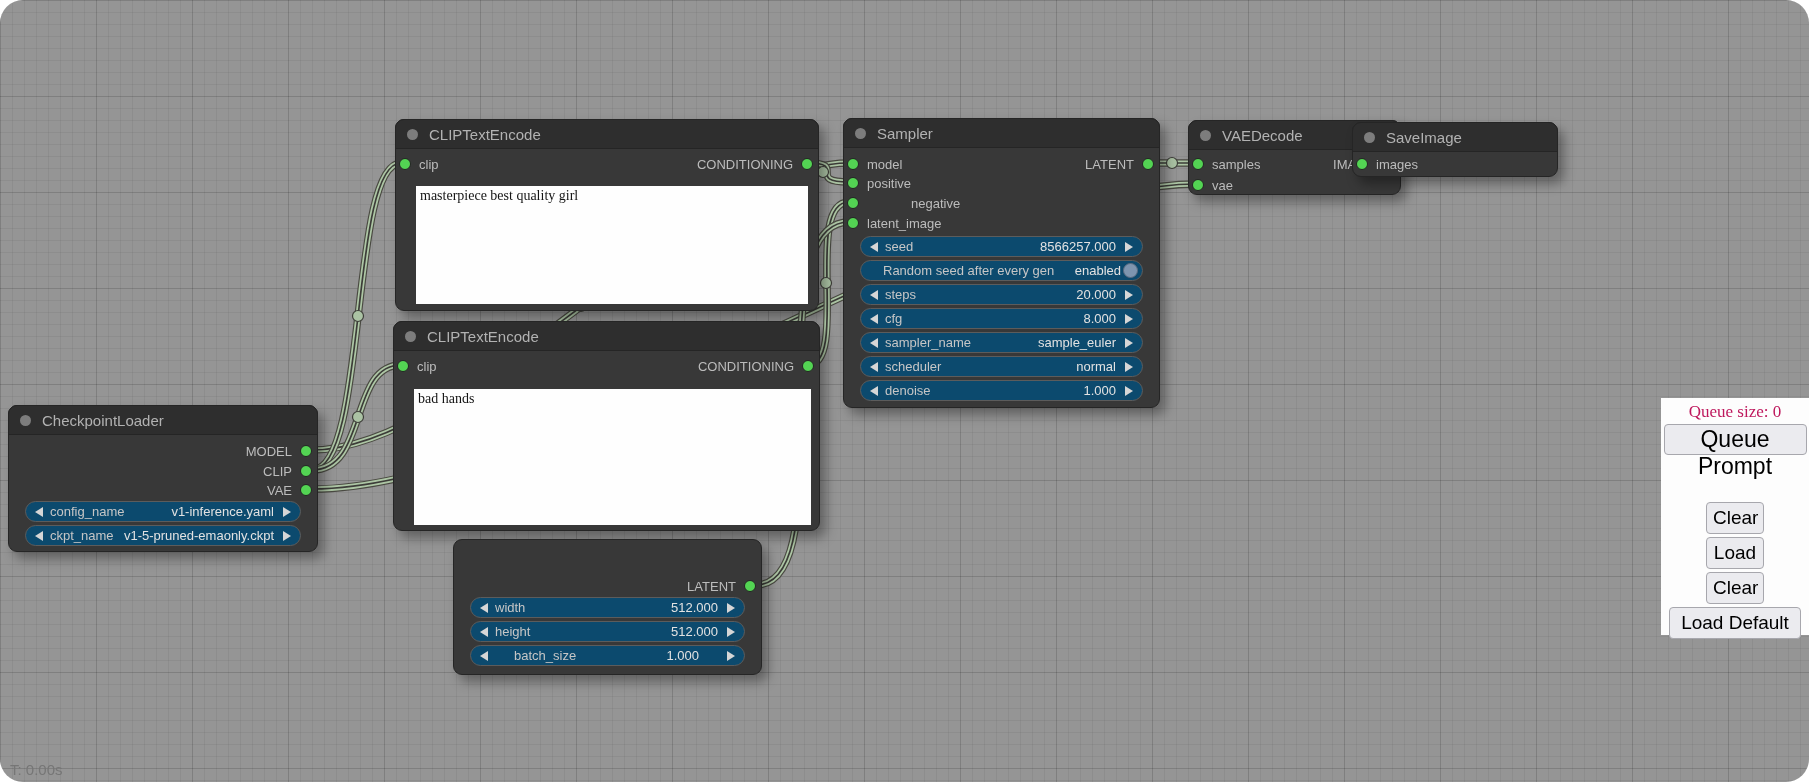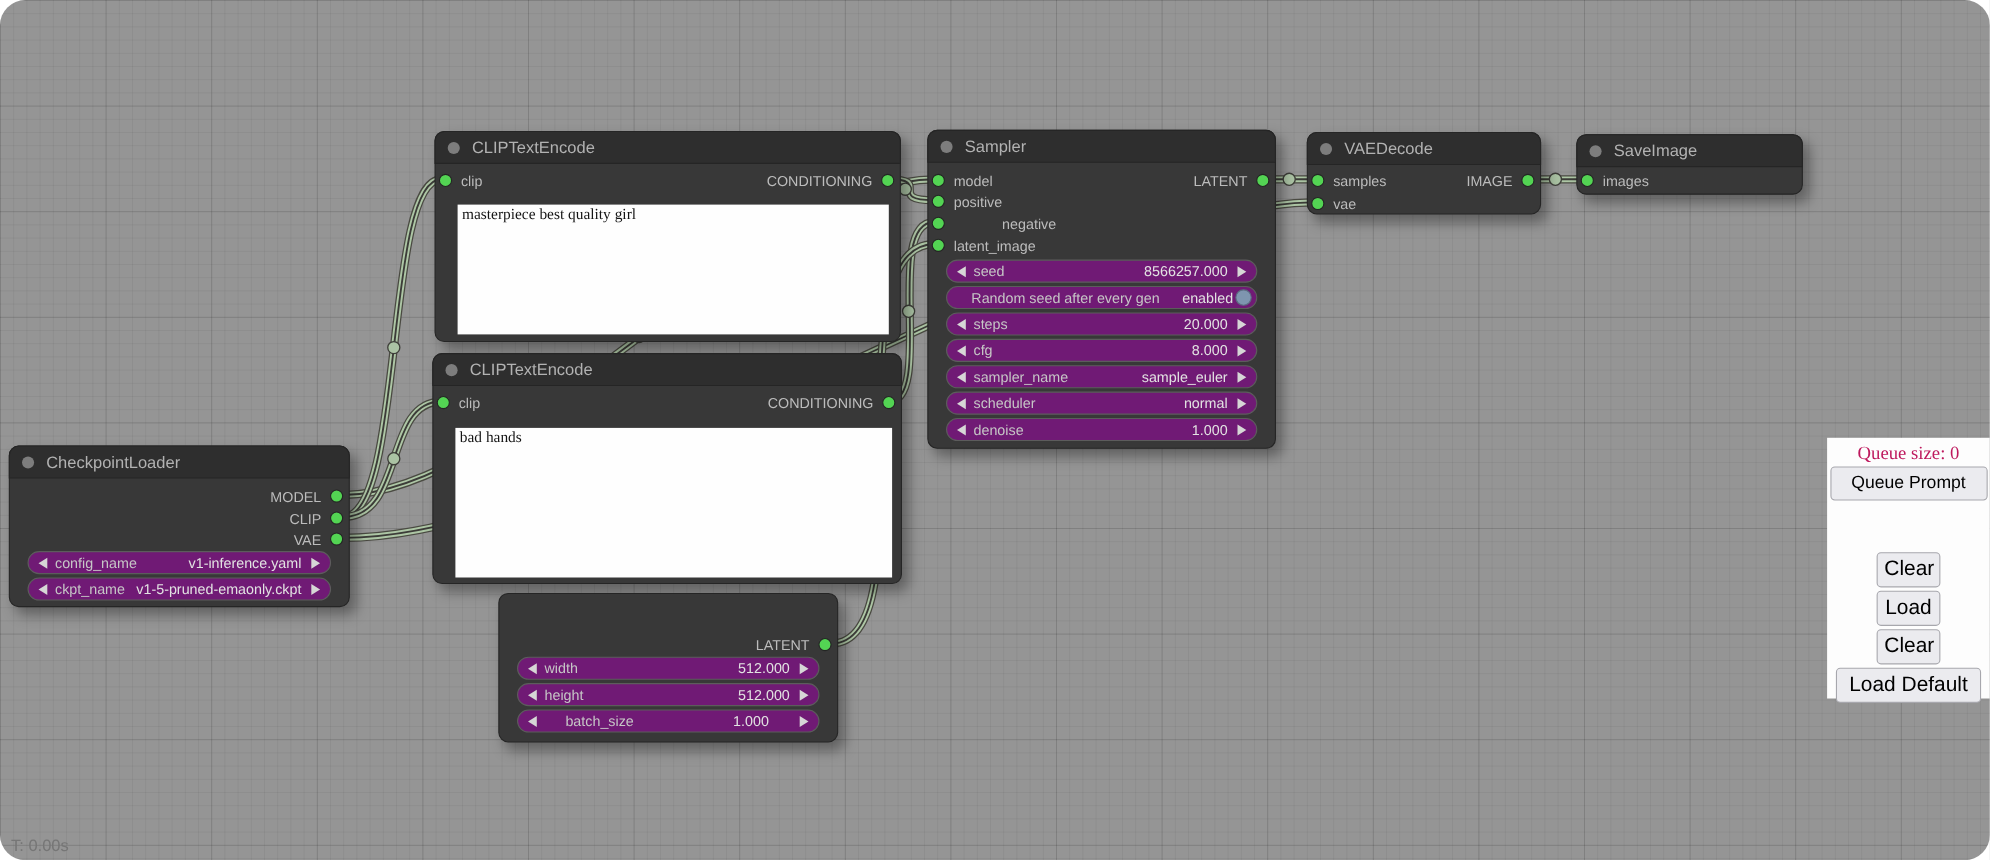--- a/index.html
+++ b/index.html
@@ -26,42 +26,42 @@
   .ntitle{position:absolute;left:-1px;right:-1px;top:-1px;height:30px;background:#2e2e2e;
           border:1px solid #252525;border-radius:9px 9px 0 0;box-sizing:border-box;}
   .ntitle-dot{position:absolute;left:11px;top:9px;width:11px;height:11px;border-radius:50%;background:#7d7d7d;}
   .ntitle-text{position:absolute;left:33px;top:0;line-height:29px;font-size:15px;color:#b2b2b2;white-space:nowrap;}
   .io-row{position:absolute;left:0;right:0;height:20px;display:flex;align-items:center;
           font-size:13px;color:#bcbcbc;white-space:nowrap;}
   .io-row.out{justify-content:flex-end;}
   .port{width:10px;height:10px;border-radius:50%;background:#53d453;border:1px solid #242424;flex:0 0 auto;}
   .io-row.in .port{margin-left:3px;margin-right:8px;}
   .io-row.out .port{margin-left:8px;margin-right:5px;}
-  .widget{position:absolute;left:16px;right:16px;height:21px;background:#701a75;border:1px solid #5c5c5c;
+  .widget{position:absolute;left:16px;right:16px;height:21px;background:#0c4a6e;border:1px solid #5c5c5c;
           border-radius:12px;display:flex;align-items:center;font-size:13px;color:#c6c6c6;
           box-sizing:border-box;white-space:nowrap;}
   .w-label{margin-left:7px;}
   .w-label.noarrow{margin-left:22px;}
   .w-value{margin-left:auto;color:#e2e2e2;margin-right:9px;}
   .w-value.pretoggle{margin-right:2px;}
   .arrow-l{width:0;height:0;border-top:5px solid transparent;border-bottom:5px solid transparent;
            border-right:8px solid #d6d6d6;margin-left:9px;flex:0 0 auto;}
   .arrow-r{width:0;height:0;border-top:5px solid transparent;border-bottom:5px solid transparent;
            border-left:8px solid #d6d6d6;margin-right:9px;flex:0 0 auto;}
   .toggle-circle{width:13px;height:13px;border-radius:50%;background:#7e95af;border:1px solid #5c6b80;
                  margin-right:4px;flex:0 0 auto;}
   .ntext{position:absolute;background:#fefefe;color:#141414;border:none;resize:none;outline:none;
          font-family:"Liberation Serif",serif;font-size:14px;padding:1px 4px;box-sizing:border-box;line-height:1.25;}
 
   .menu-panel{position:absolute;left:1661px;top:398px;width:148px;height:237px;background:#fdfdfd;
               z-index:3;text-align:center;}
   .queue-size{font-family:"Liberation Serif",serif;font-size:17px;color:#be185d;padding-top:4px;}
   .btn{display:block;margin:2px auto 0;background:#ebebef;border:1px solid #a7a7ad;border-radius:4px;
        color:#000;font-family:"Liberation Sans",sans-serif;cursor:pointer;}
-  .btn-queue{width:143px;height:31px;font-size:16px;}
+  .btn-queue{width:143px;height:31px;font-size:23px;}
   .btn-small{width:58px;height:32px;font-size:19px;margin-top:3px;}
   .btn-wide{width:132px;height:32px;font-size:19px;margin-top:3px;}
   .spacer{height:44px;}
   .status-text{position:absolute;left:10px;top:761px;font-size:15px;color:#767676;z-index:0;}
 </style>
 </head>
 <body>
 
 <div class="canvas">
 
@@ -301,21 +301,21 @@
     <div class="io-row out" style="top:33px;">
       <span>IMAGE</span>
       <span class="port"></span>
     </div>
     <div class="io-row in" style="top:54px;">
       <span class="port"></span>
       <span>vae</span>
     </div>
   </div>
 
-  <div class="node" style="left:1433px;top:122px;width:206px;height:55px;padding-left:20px;">
+  <div class="node" style="left:1352px;top:122px;width:206px;height:55px;padding-left:20px;">
     <div class="ntitle">
       <span class="ntitle-dot"></span>
       <span class="ntitle-text">SaveImage</span>
     </div>
     <div class="io-row in" style="top:31px;">
       <span class="port"></span>
       <span>images</span>
     </div>
   </div>
 

